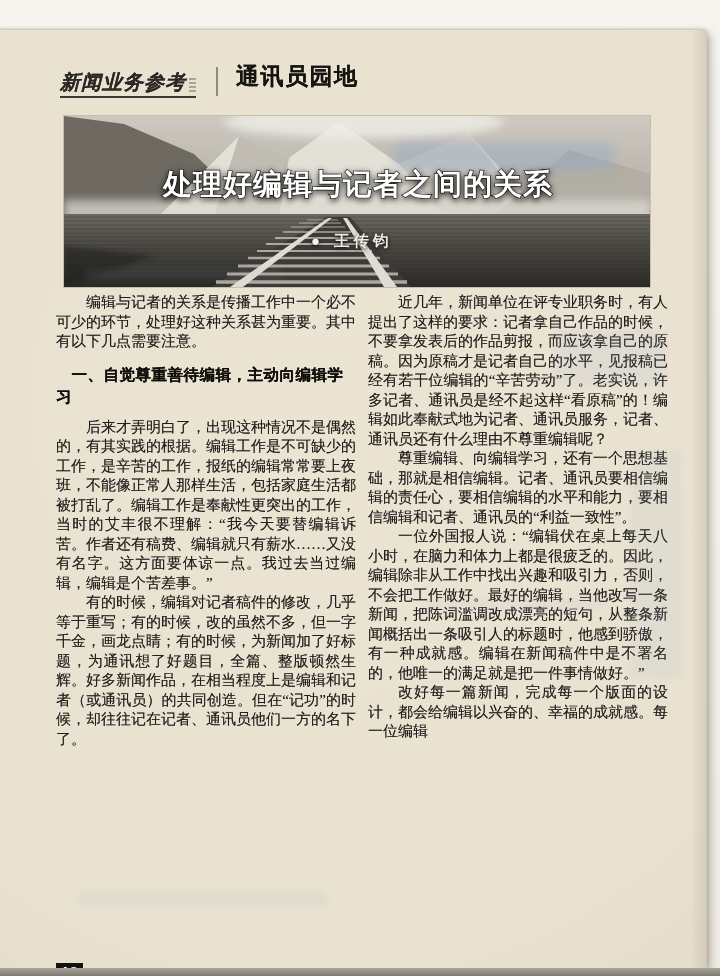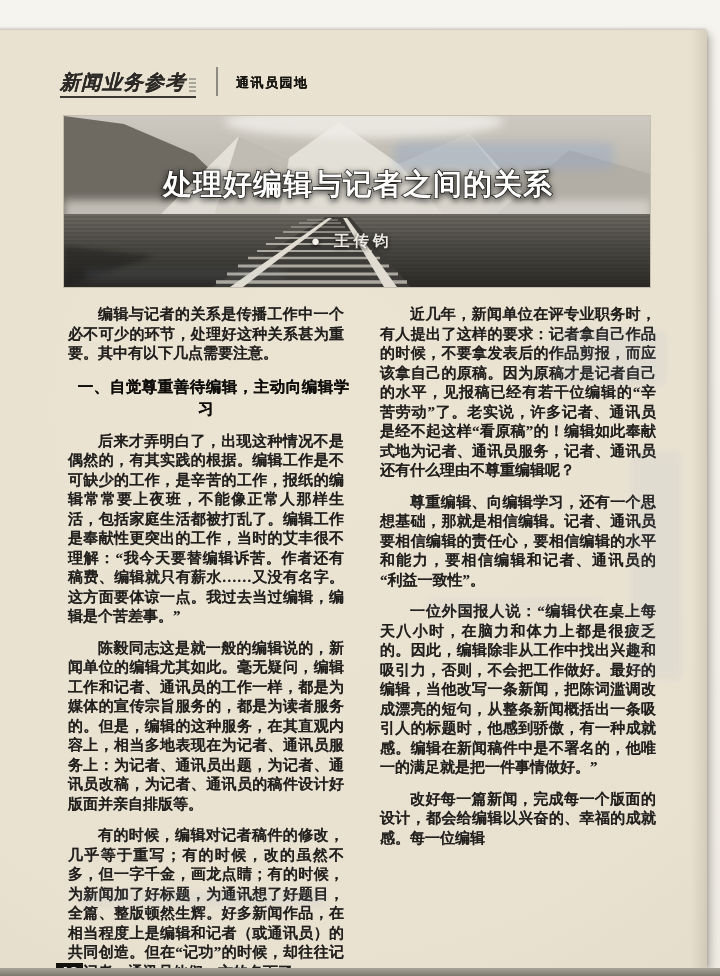--- a/index.html
+++ b/index.html
@@ -35,38 +35,38 @@
     white-space:nowrap;text-shadow:0 0 .4px #2b2925;
   }
   .logo-seal{
     display:inline-block;width:7px;height:15px;margin-left:3px;vertical-align:bottom;
     background:repeating-linear-gradient(#8d8a83 0 2px, transparent 2px 4px);
     opacity:.7;
   }
   .masthead-divider{width:2px;height:29px;background:#8e8a82;margin:0 18px 0 20px;align-self:center;}
   .section-label{
     font-family:"Liberation Sans","DejaVu Sans",sans-serif;
-    font-weight:700;font-size:13px;color:#16140f;letter-spacing:1.5px;
+    font-weight:700;font-size:23px;color:#16140f;letter-spacing:1.5px;
     padding-bottom:6px;white-space:nowrap;text-shadow:0 0 .5px #16140f;
   }
   
   .banner{position:absolute;left:70px;top:86px;width:586px;height:171px;box-shadow:0 0 0 1px rgba(90,85,70,.25);}
   
   .column{
     position:absolute;top:263px;width:300px;
     font-size:15px;line-height:19.5px;color:#211f1c;
     text-align:justify;
   }
   .col-left{left:62px;}
   .col-right{left:374px;}
-  .column p{margin:12px;text-indent:2em;text-shadow:0 0 .35px rgba(30,30,40,.55);font-weight:bold;}
+  .column p{margin:0;text-indent:2em;text-shadow:0 0 .35px rgba(30,30,40,.55);}
   .column h3{
     font-family:"Liberation Sans","DejaVu Sans",sans-serif;
     font-size:15.5px;line-height:22px;font-weight:700;color:#0f0e0b;
-    margin:12px 0 10px;text-indent:1em;text-align:center;letter-spacing:.5px;
+    margin:12px 0 10px;text-indent:1em;text-align:left;letter-spacing:.5px;
     text-shadow:0 0 .5px #0f0e0b;
   }
   
   .footer{
     position:absolute;left:62px;top:933px;display:flex;align-items:flex-end;
     border-bottom:3px solid #14120e;padding-bottom:1px;width:76px;
   }
   .pageno{
     background:#14120e;color:#f4f1ea;font-family:"Liberation Sans","DejaVu Sans",sans-serif;
     font-weight:700;font-size:17px;line-height:20px;padding:1px 4px 1px 3px;letter-spacing:.5px;
@@ -158,21 +158,20 @@
     <g>
       <text x="247" y="130" font-size="15" fill="#f3f1ea" style="filter:drop-shadow(0 1px 2px rgba(0,0,0,.9))">●</text>
       <text x="270" y="130" font-family="Liberation Sans, DejaVu Sans, sans-serif" font-size="15.5" font-weight="bold" fill="#eceae2" style="letter-spacing:4px;filter:drop-shadow(0 1px 2px rgba(0,0,0,.9))">王传钧</text>
     </g>
   </svg>
 
   <div class="column col-left">
       <p>编辑与记者的关系是传播工作中一个必不可少的环节，处理好这种关系甚为重要。其中有以下几点需要注意。</p>
       <h3>一、自觉尊重善待编辑，主动向编辑学习</h3>
       <p>后来才弄明白了，出现这种情况不是偶然的，有其实践的根据。编辑工作是不可缺少的工作，是辛苦的工作，报纸的编辑常常要上夜班，不能像正常人那样生活，包括家庭生活都被打乱了。编辑工作是奉献性更突出的工作，当时的艾丰很不理解：“我今天要替编辑诉苦。作者还有稿费、编辑就只有薪水……又没有名字。这方面要体谅一点。我过去当过编辑，编辑是个苦差事。”</p>
-      <p>陈毅同志这是就一般的编辑说的，新闻单位的编辑尤其如此。毫无疑问，编辑工作和记者、通讯员的工作一样，都是为媒体的宣传宗旨服务的，都是为读者服务的。但是，编辑的这种服务，在其直观内容上，相当多地表现在为记者、通讯员服务上：为记者、通讯员出题，为记者、通讯员改稿，为记者、通讯员的稿件设计好版面并亲自排版等。</p>
       <p>有的时候，编辑对记者稿件的修改，几乎等于重写；有的时候，改的虽然不多，但一字千金，画龙点睛；有的时候，为新闻加了好标题，为通讯想了好题目，全篇、整版顿然生辉。好多新闻作品，在相当程度上是编辑和记者（或通讯员）的共同创造。但在“记功”的时候，却往往记在记者、通讯员他们一方的名下了。</p>
     </div>
   <div class="column col-right">
       <p>近几年，新闻单位在评专业职务时，有人提出了这样的要求：记者拿自己作品的时候，不要拿发表后的作品剪报，而应该拿自己的原稿。因为原稿才是记者自己的水平，见报稿已经有若干位编辑的“辛苦劳动”了。老实说，许多记者、通讯员是经不起这样“看原稿”的！编辑如此奉献式地为记者、通讯员服务，记者、通讯员还有什么理由不尊重编辑呢？</p>
       <p>尊重编辑、向编辑学习，还有一个思想基础，那就是相信编辑。记者、通讯员要相信编辑的责任心，要相信编辑的水平和能力，要相信编辑和记者、通讯员的“利益一致性”。</p>
       <p>一位外国报人说：“编辑伏在桌上每天八小时，在脑力和体力上都是很疲乏的。因此，编辑除非从工作中找出兴趣和吸引力，否则，不会把工作做好。最好的编辑，当他改写一条新闻，把陈词滥调改成漂亮的短句，从整条新闻概括出一条吸引人的标题时，他感到骄傲，有一种成就感。编辑在新闻稿件中是不署名的，他唯一的满足就是把一件事情做好。”</p>
       <p>改好每一篇新闻，完成每一个版面的设计，都会给编辑以兴奋的、幸福的成就感。每一位编辑</p>
     </div>
 
   <div class="footer">

